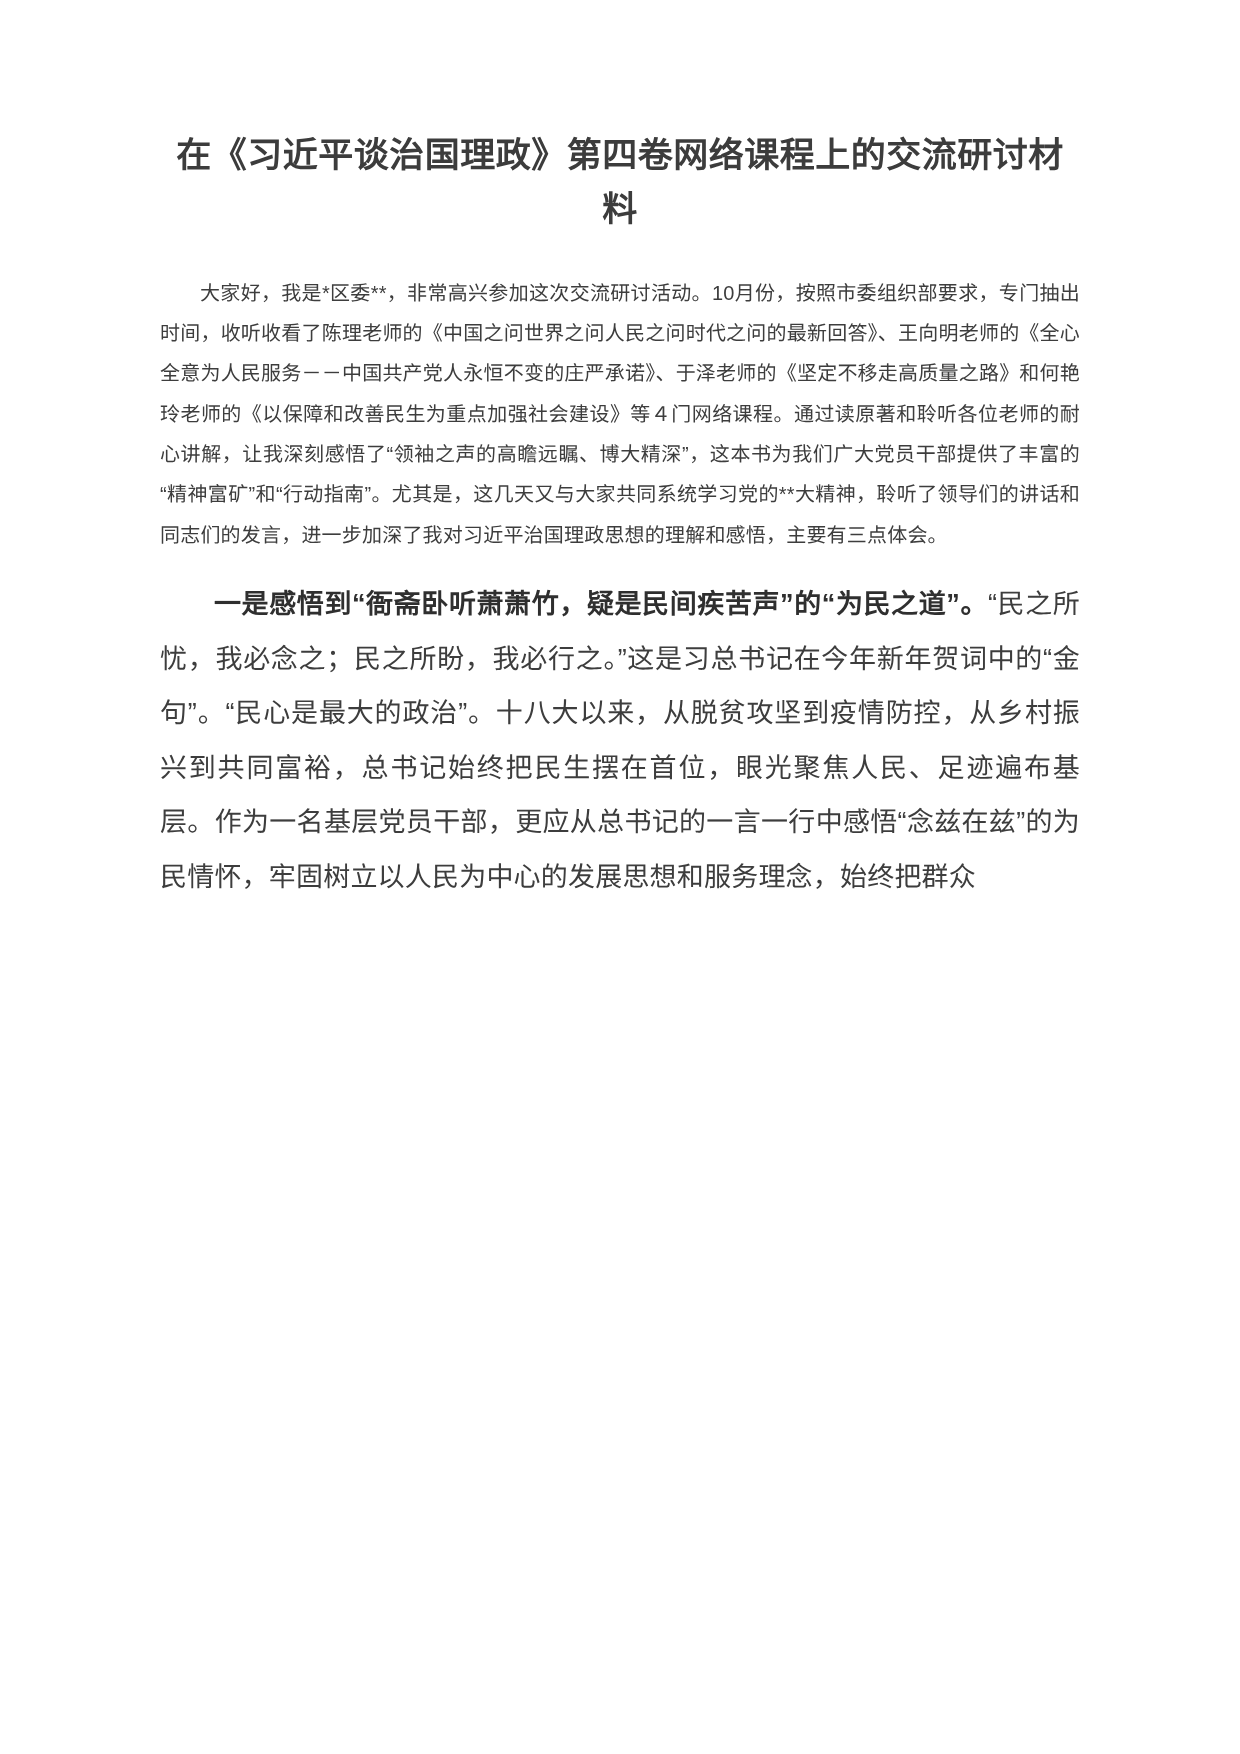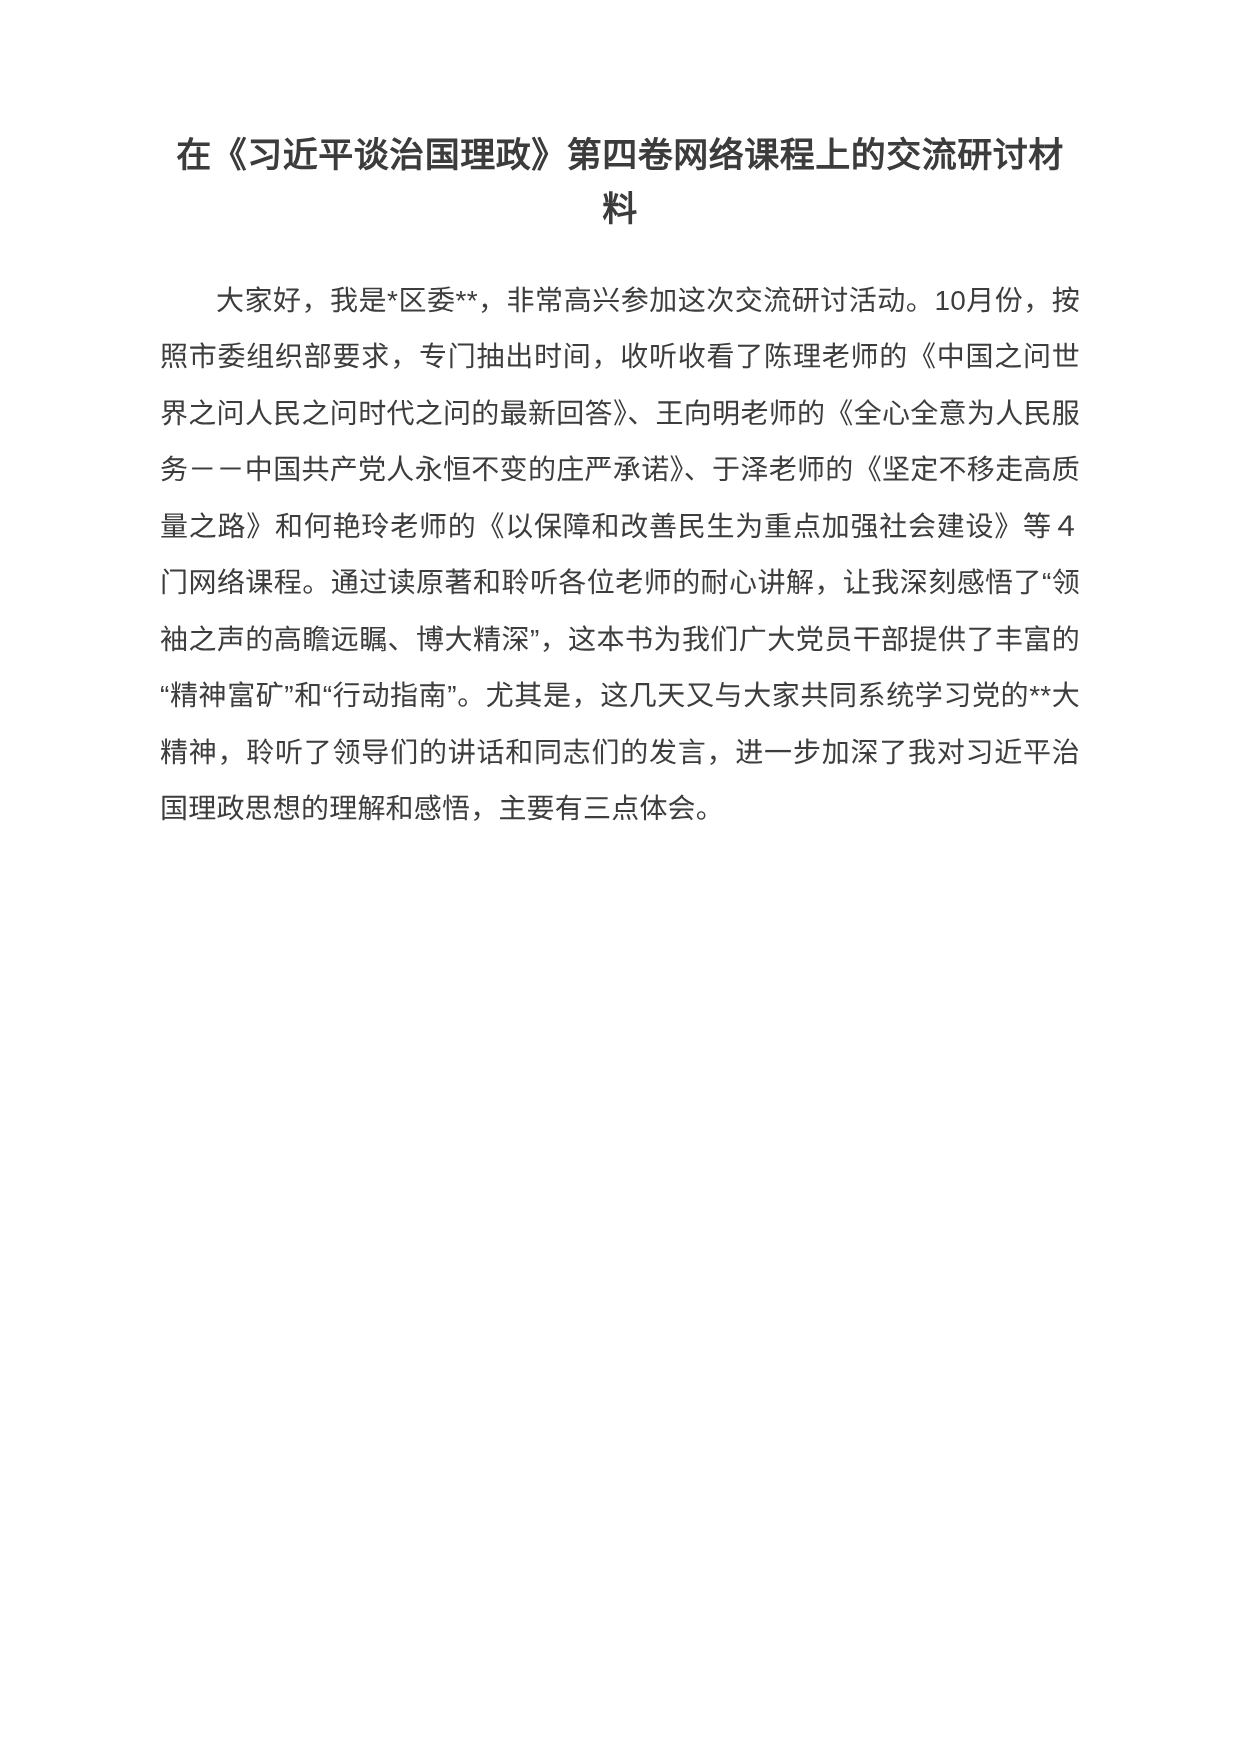--- a/index.html
+++ b/index.html
@@ -34,21 +34,21 @@
     word-break: break-all;
   }
   .salutation {
     font-size: 27px;
     line-height: 1.5;
     color: #3d3d3d;
     margin: 0 0 18px 0;
     letter-spacing: 0.2px;
   }
   .para {
-    font-size: 28px;
+    font-size: 20px;
     line-height: 2.02;
     color: #3d3d3d;
     margin: 0 0 8px 0;
     text-align: justify;
     text-justify: inter-ideograph;
     text-indent: 2em;
     letter-spacing: 0.2px;
     word-break: break-all;
   }
   .lead-bold {
@@ -70,14 +70,17 @@
 </head>
 <body>
 
 <div class="page">
 
   <h1 class="doc-title">在《习近平谈治国理政》第四卷网络课程上的交流研讨材料</h1>
 
 
   <p class="para">大家好，我是*区委**，非常高兴参加这次交流研讨活动。10月份，按照市委组织部要求，专门抽出时间，收听收看了陈理老师的《中国之问世界之问人民之问时代之问的最新回答》、王向明老师的《全心全意为人民服务－－中国共产党人永恒不变的庄严承诺》、于泽老师的《坚定不移走高质量之路》和何艳玲老师的《以保障和改善民生为重点加强社会建设》等４门网络课程。通过读原著和聆听各位老师的耐心讲解，让我深刻感悟了“领袖之声的高瞻远瞩、博大精深”，这本书为我们广大党员干部提供了丰富的“精神富矿”和“行动指南”。尤其是，这几天又与大家共同系统学习党的**大精神，聆听了领导们的讲话和同志们的发言，进一步加深了我对习近平治国理政思想的理解和感悟，主要有三点体会。</p>
 
+  <p class="para-heading">
+    <span class="lead-bold">一是感悟到“衙斋卧听萧萧竹，疑是民间疾苦声”的“为民之道”。</span><span>“民之所忧，我必念之；民之所盼，我必行之。”这是习总书记在今年新年贺词中的“金句”。“民心是最大的政治”。十八大以来，从脱贫攻坚到疫情防控，从乡村振兴到共同富裕，总书记始终把民生摆在首位，眼光聚焦人民、足迹遍布基层。作为一名基层党员干部，更应从总书记的一言一行中感悟“念兹在兹”的为民情怀，牢固树立以人民为中心的发展思想和服务理念，始终把群众</span>
+  </p>
 
 </div>
 
 </body></html>

